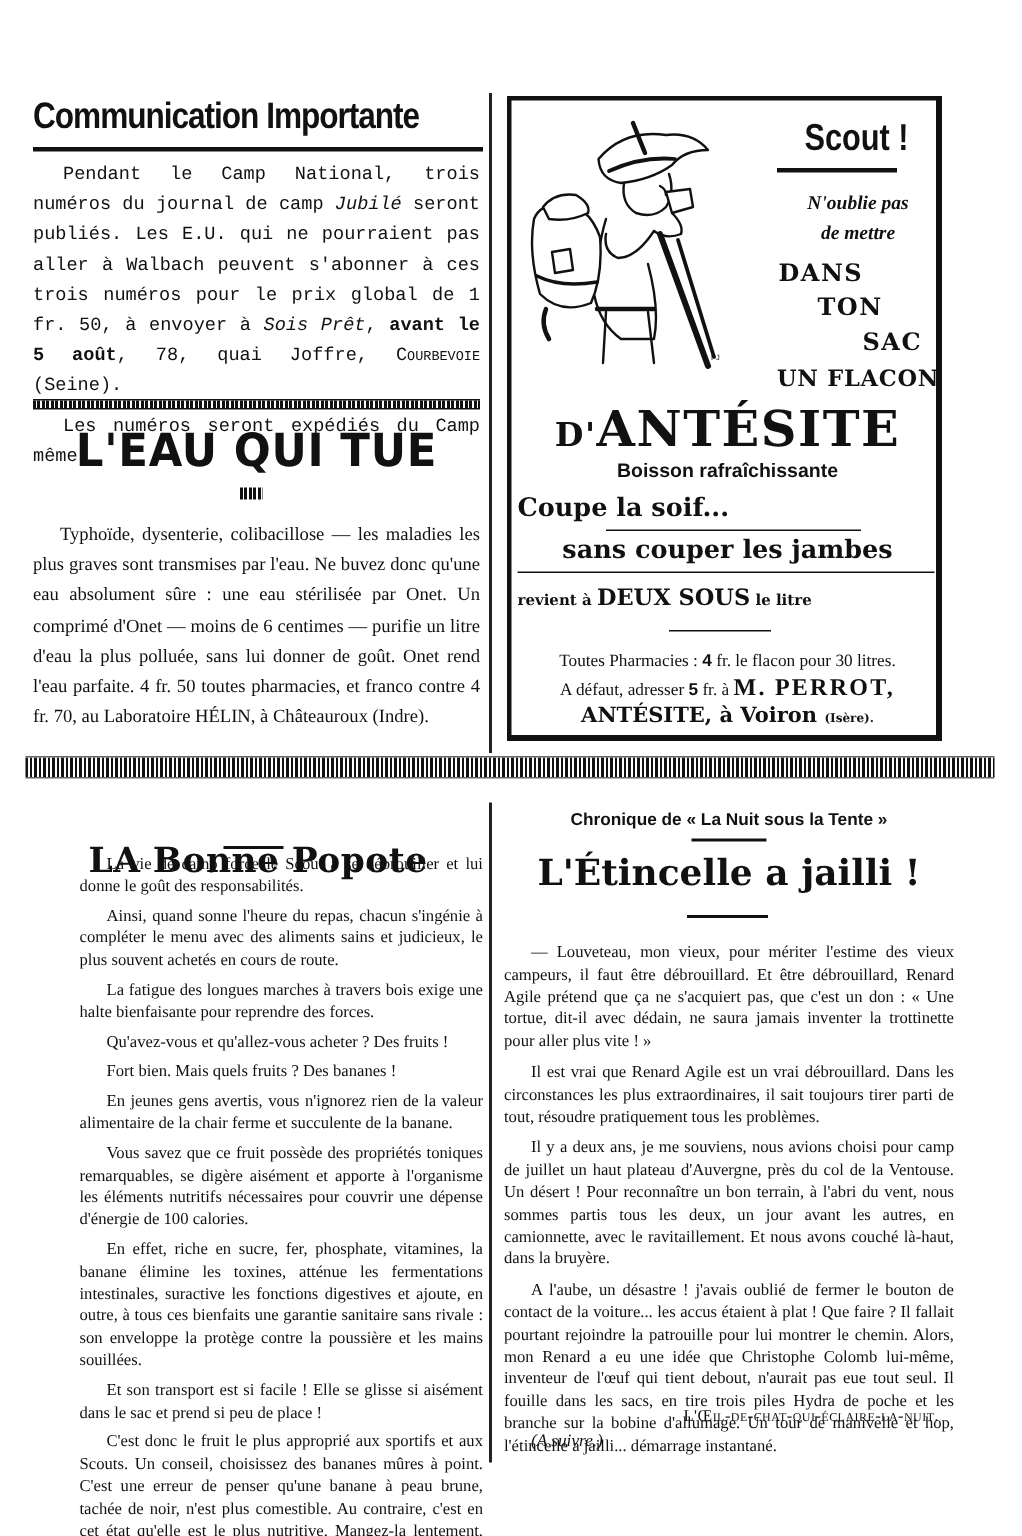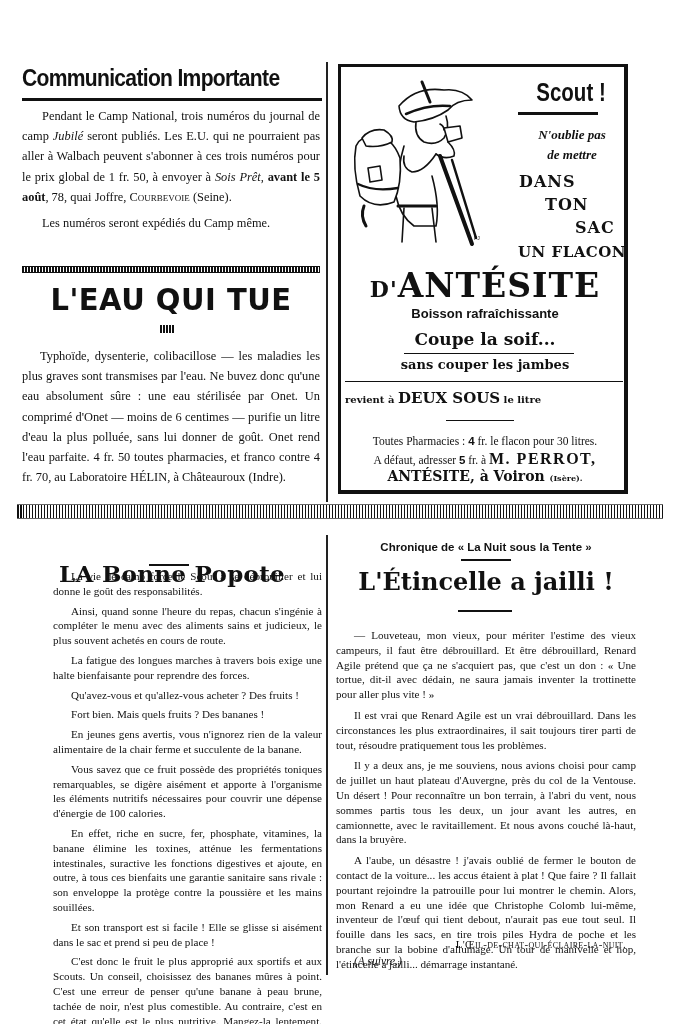--- a/index.html
+++ b/index.html
@@ -5,21 +5,21 @@
   html, body { margin:0; padding:0; background:#fff; }
   body { width:681px; height:1024px; position:relative; overflow:hidden; color:#111; font-family:"DejaVu Serif", serif; }
   .abs { position:absolute; }
   p { margin:0; }
 
   
   #comm-title { left:22px; top:64px; width:298px; font-family:"Liberation Sans", sans-serif; font-weight:bold; font-size:24.5px; letter-spacing:-0.8px; transform:scaleX(0.86); transform-origin:left; white-space:nowrap; }
   #comm-rule { left:22px; top:98px; width:300px; height:3px; background:#111; }
   .body-txt { font-family:"Liberation Serif", serif; font-size:12.4px; line-height:20.2px; text-align:justify; }
   #comm-body { left:22px; top:106px; width:298px; }
-  #comm-body p { text-indent:20px; }
+  #comm-body p { text-indent:20px;font-family:Liberation Mono, monospace; }
   #comm-body p + p { margin-top:6px; }
 
   #dots-rule { left:22px; top:266px; width:298px; height:7px; background:repeating-linear-gradient(90deg,#111 0 2px,#fff 2px 3px); border-top:1px solid #111; border-bottom:1px solid #111; box-sizing:border-box;}
   #eau-title { left:22px; top:283px; width:298px; text-align:center; font-family:"DejaVu Sans", sans-serif; font-weight:900; font-size:29px; letter-spacing:0.5px; transform:scaleY(1.05);}
   #eau-ornament { left:160px; top:325px; width:15px; height:8px; background:repeating-linear-gradient(90deg,#111 0 2px,#fff 2px 3px); }
   #eau-body { left:22px; top:346px; width:298px; text-indent:18px; line-height:20.2px; }
 
   #col-divider-top { left:326px; top:62px; width:1.5px; height:440px; background:#222; }
 
   
@@ -29,23 +29,23 @@
   #ad-scout-rule { left:518px; top:112px; width:80px; height:3px; background:#111; }
   #ad-noublie { left:512px; top:125px; width:120px; text-align:center; font-style:italic; font-weight:bold; font-size:13px; line-height:20px; font-family:"Liberation Serif", serif; }
   .ad-heavy { font-family:"DejaVu Serif", serif; font-weight:900; }
   #ad-dans { left:519px; top:172px; font-size:16px; letter-spacing:1px; }
   #ad-ton { left:545px; top:195px; font-size:16px; letter-spacing:1px; }
   #ad-sac { left:575px; top:218px; font-size:16px; letter-spacing:1px; }
   #ad-flacon { left:518px; top:243px; font-size:15px; letter-spacing:0.5px; }
   #ad-brand { left:345px; top:266px; width:280px; text-align:center; font-size:33px; letter-spacing:1px; white-space:nowrap; }
   #ad-brand .small { font-size:22px; }
   #ad-tag { left:345px; top:306px; width:280px; text-align:center; font-family:"Liberation Sans", sans-serif; font-weight:bold; font-size:13px; }
-  #ad-slogan1 { left:345px; top:329px; width:280px; text-align:center; font-size:17px; }
+  #ad-slogan1 { left:345px; top:329px; width:280px; font-size:17px; }
   #ad-slogan1-rule { left:404px; top:353px; width:170px; height:1px; background:#111; }
-  #ad-slogan2 { left:345px; top:357px; width:280px; text-align:center; font-size:13px; white-space:nowrap; }
+  #ad-slogan2 { left:345px; top:357px; width:280px; text-align:center; font-size:17px; white-space:nowrap; }
   #ad-slogan2-rule { left:345px; top:381px; width:278px; height:1px; background:#111; }
   #ad-price { left:345px; top:389px; width:280px; padding-right:12px; box-sizing:border-box; font-size:10px; white-space:nowrap; }
   #ad-price b { font-size:15px; }
   #ad-short-rule { left:446px; top:420px; width:68px; height:1px; background:#111; }
   #ad-pharm { left:345px; top:432px; width:280px; text-align:center; font-family:"Liberation Serif", serif; font-size:11.5px; line-height:18px; }
   #ad-pharm .bold { font-weight:bold; font-family:"Liberation Sans", sans-serif; }
   #ad-pharm .heavy { font-family:Liberation Serif, serif; font-weight:900; letter-spacing:1.5px; font-size:16px;}
   #ad-addr { left:345px; top:466px; width:280px; text-align:center; white-space:nowrap; }
   #ad-addr .big { font-family:"DejaVu Serif", serif; font-weight:900; font-size:14px; }
   #ad-addr .tiny { font-size:8px; font-weight:bold; }

